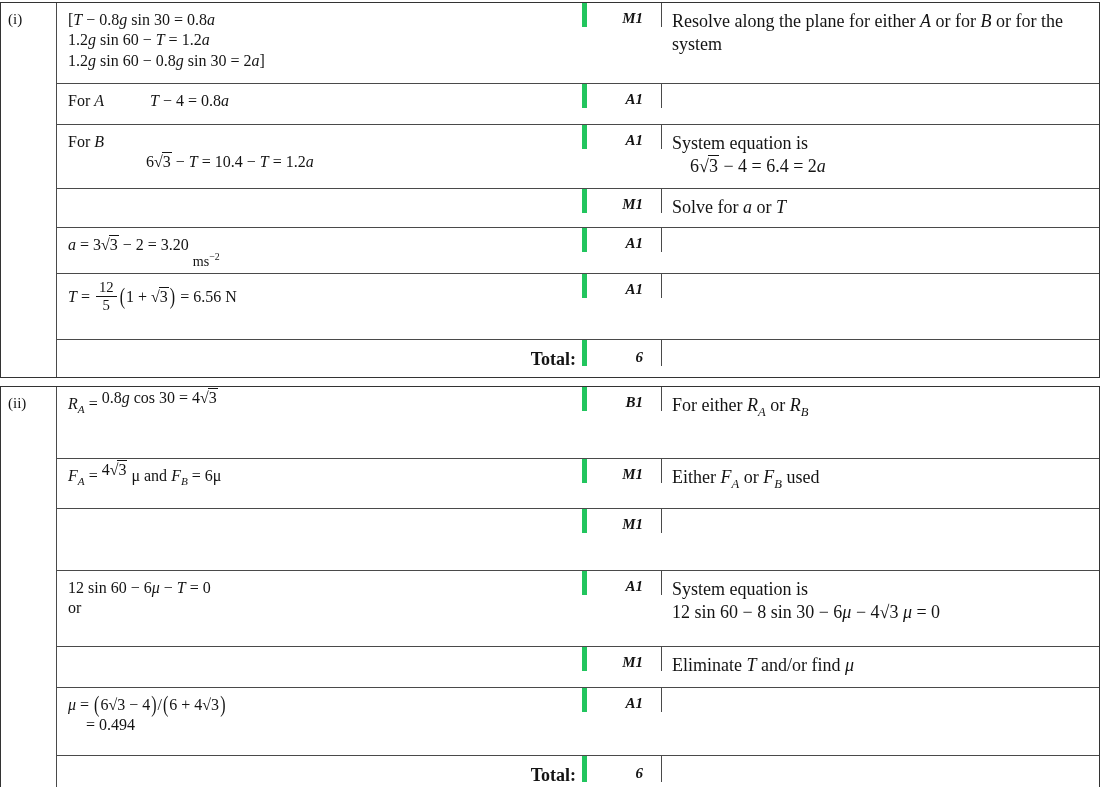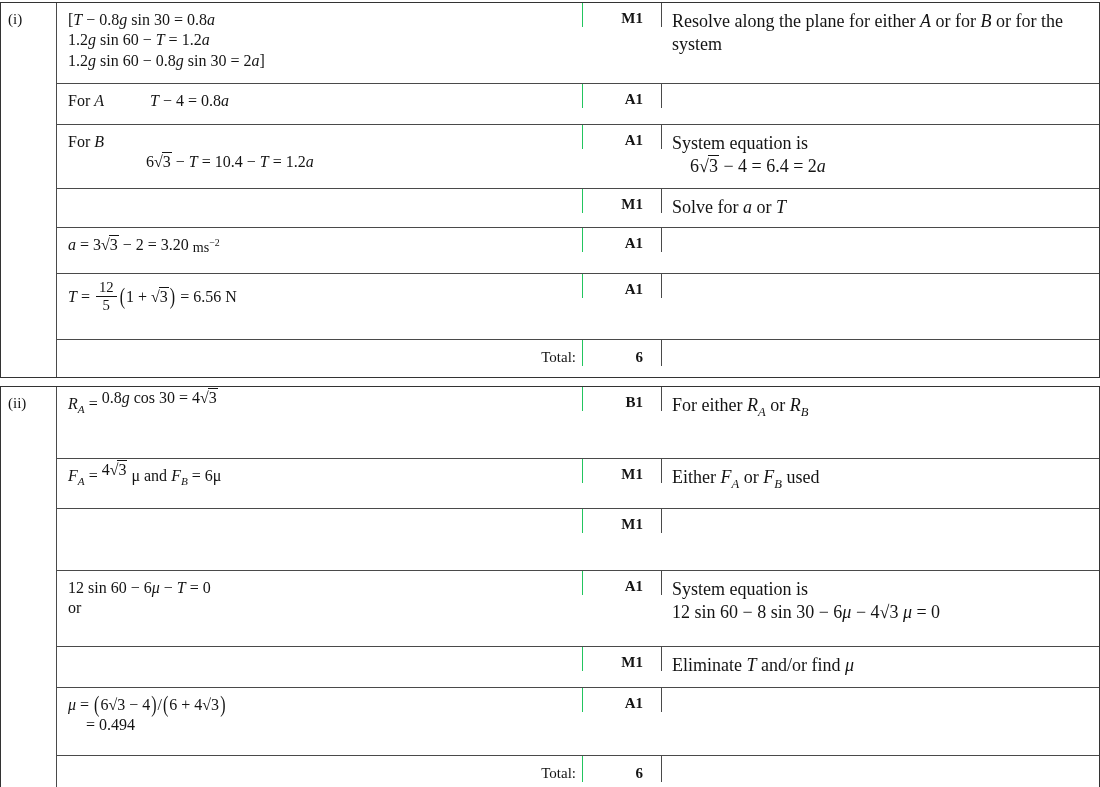--- a/index.html
+++ b/index.html
@@ -29,25 +29,25 @@
   .mrow{display:flex;align-items:flex-start;}
   .mrow + .mrow{border-top:1px solid #4a4a4a;}
   .cell{box-sizing:border-box;}
   .working{
     width:525px;flex:0 0 525px;
     padding:7px 8px 4px 11px;
     font-size:16px;
   }
   .mark{
     width:80px;flex:0 0 80px;
-    border-left:1px solid #22c55e;
+    border-left:5px solid #22c55e;
     border-right:1px solid #4a4a4a;
     text-align:right;
     padding:7px 18px 0 0;
-    font-weight:700;font-size:15px;
+    font-weight:700;font-size:15px;font-style:italic;
   }
   .comment{
     flex:1;
     padding:7px 6px 4px 10px;
     font-size:18px;
   }
   .wline{line-height:1.28;white-space:nowrap;}
   .cline{line-height:1.30;}
   
   #t1 .mrow:nth-child(1){min-height:80px}
@@ -60,40 +60,40 @@
   
   #t2 .mrow:nth-child(1){min-height:71px}
   #t2 .mrow:nth-child(2){min-height:49px}
   #t2 .mrow:nth-child(3){min-height:61px}
   #t2 .mrow:nth-child(4){min-height:75px}
   #t2 .mrow:nth-child(5){min-height:40px}
   #t2 .mrow:nth-child(6){min-height:67px}
   #t2 .mrow:nth-child(7){min-height:37px}
 
   .total-row .working{
-    text-align:right;font-weight:400;
-    padding-right:6px;padding-top:9px;font-size:15px;
+    text-align:right;font-weight:700;
+    padding-right:6px;padding-top:9px;font-size:18px;
   }
   .total-row .mark{padding-top:9px;}
 
   
   i{font-style:italic;}
   sub{font-style:italic;font-size:0.70em;}
   sup{font-size:0.70em;}
   .sqrt{white-space:nowrap;}
   .rad{border-top:1.3px solid #141414;padding:0 1px;margin-left:-1px;}
   .frac{
     display:inline-block;text-align:center;vertical-align:middle;
     font-size:0.92em;transform:translateY(-2px);margin:0 2px;font-family:Liberation Serif, serif;
   }
   .fnum{display:block;border-bottom:1.3px solid #141414;padding:0 3px;line-height:1.15;}
   .fden{display:block;line-height:1.1;}
   .bigp{display:inline-block;transform:scaleY(1.45);transform-origin:center;padding:0 1px;}
   .up{position:relative;top:-6px;}
-  .low{position:relative;top:2px;font-size:0.88em;}
+  .low{position:relative;top:16px;font-size:0.88em;}
   .gap{display:inline-block;width:46px;}
   .gap2{display:inline-block;width:18px;}
   .gap3{display:inline-block;width:78px;}
 </style>
 </head>
 <body>
 
 <div class="page">
 
   <section class="mtable" id="t1">

